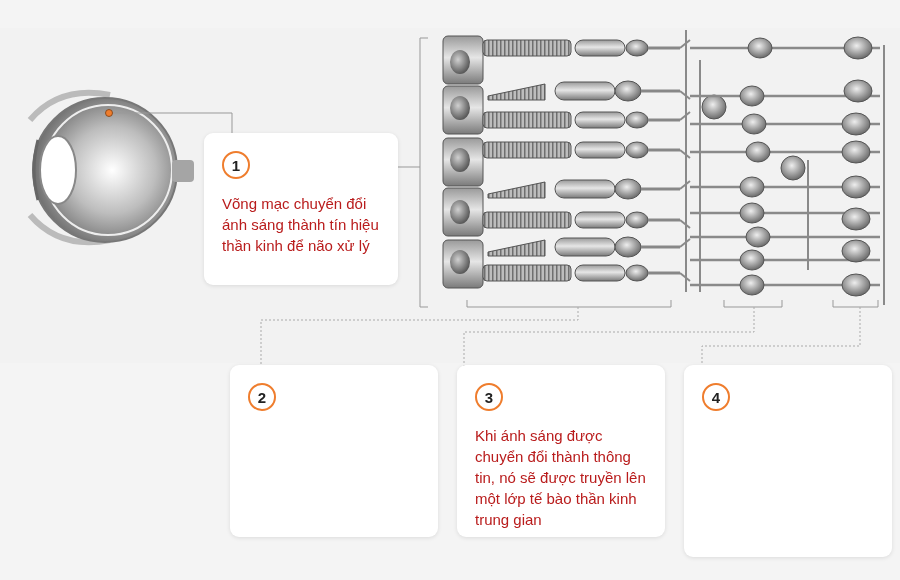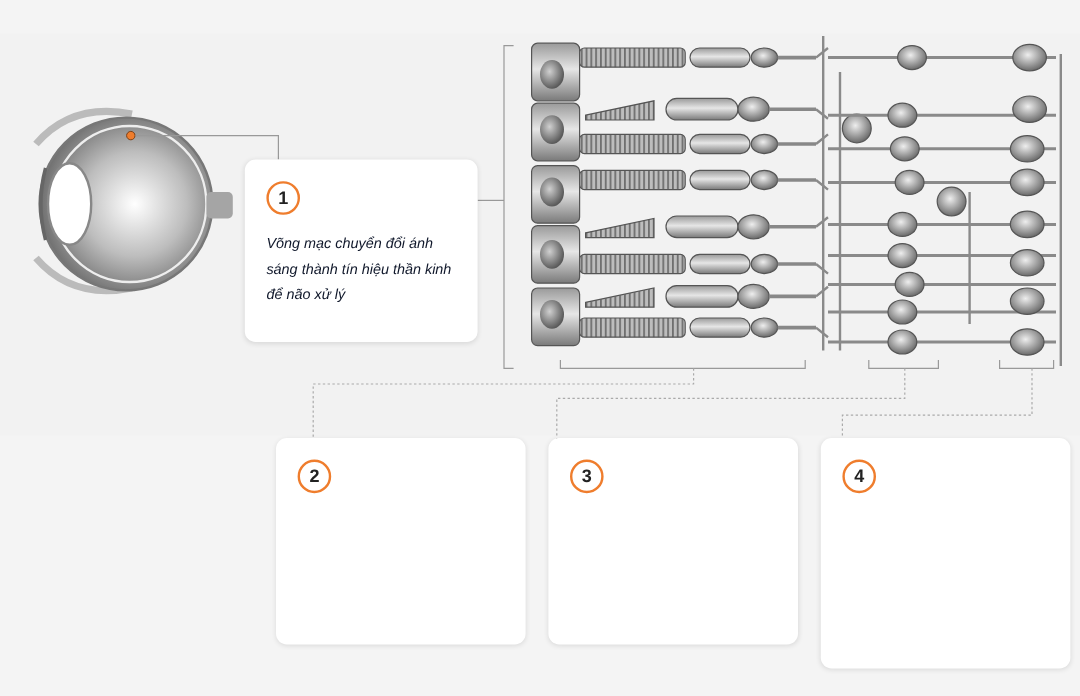--- a/index.html
+++ b/index.html
@@ -23,21 +23,21 @@
     padding: 18px 18px 14px 18px;
   }
   .badge {
     width: 28px; height: 28px; border-radius: 50%;
     border: 2px solid #ef7d2d;
     display: flex; align-items: center; justify-content: center;
     font-weight: bold; font-size: 15px; color: #222;
     margin-bottom: 14px;
   }
   .card-text {
-    font-size: 12px; line-height: 21px; color: #0f172a; font-style: italic;
+    font-size: 15px; line-height: 21px; color: #b91c1c;
   }
 </style>
 </head>
 <body>
 
 <div class="band"></div>
 
 <div class="stage">
   <svg class="diagram" viewBox="0 0 900 580">
     <defs>
@@ -208,18 +208,19 @@
     <div class="badge">1</div>
     <div class="card-text">Võng mạc chuyển đổi ánh sáng thành tín hiệu thần kinh để não xử lý</div>
   </div>
 
   <div class="card" style="left:230px; top:365px; width:208px; height:172px;">
     <div class="badge">2</div>
   </div>
 
   <div class="card" style="left:457px; top:365px; width:208px; height:172px;">
     <div class="badge">3</div>
+    <div class="card-text">Khi ánh sáng được chuyển đổi thành thông tin, nó sẽ được truyền lên một lớp tế bào thần kinh trung gian</div>
   </div>
 
   <div class="card" style="left:684px; top:365px; width:208px; height:192px;">
     <div class="badge">4</div>
   </div>
 </div>
 
 </body></html>

